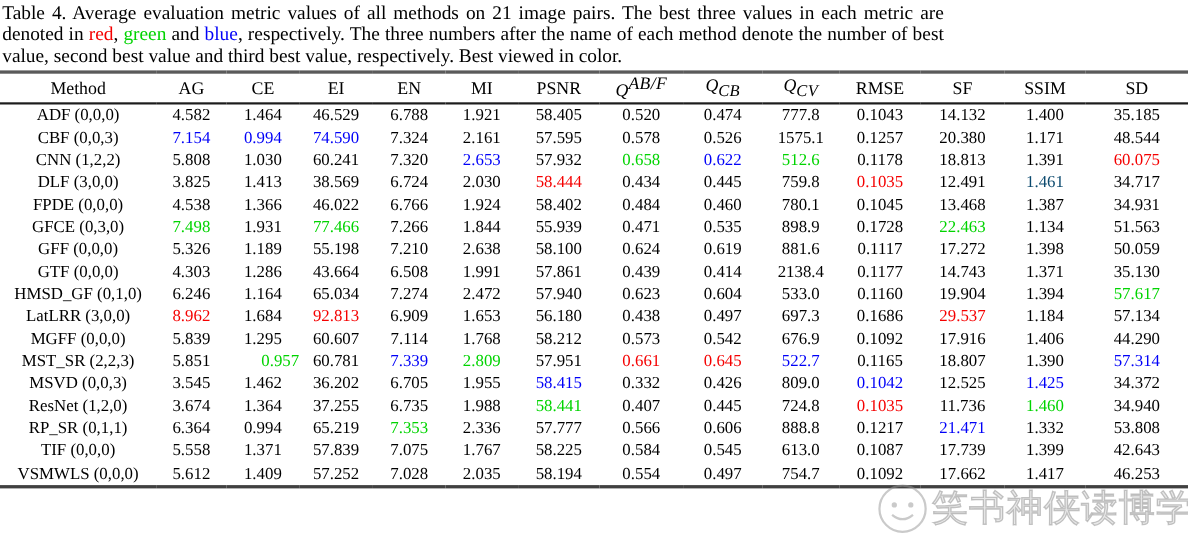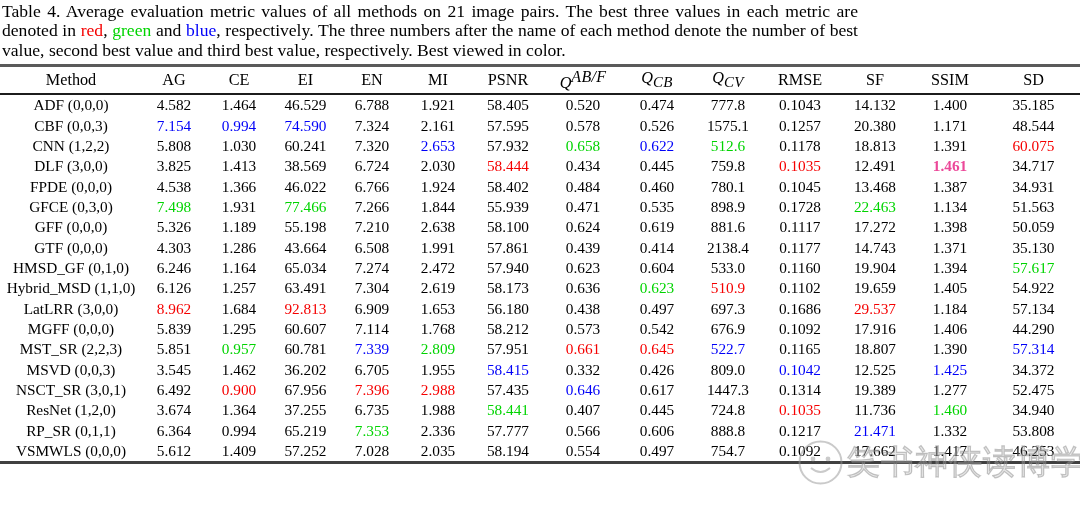--- a/index.html
+++ b/index.html
@@ -138,21 +138,21 @@
           <td>1.413</td>
           <td>38.569</td>
           <td>6.724</td>
           <td>2.030</td>
           <td style="color: rgb(245, 0, 0);">58.444</td>
           <td>0.434</td>
           <td>0.445</td>
           <td>759.8</td>
           <td style="color: rgb(245, 0, 0);">0.1035</td>
           <td>12.491</td>
-          <td style="color: #ec4899; font-weight: bold;">1.461</td>
+          <td style="color: #0c4a6e;">1.461</td>
           <td>34.717</td>
         </tr>
         <tr>
           <td>FPDE (0,0,0)</td>
           <td>4.538</td>
           <td>1.366</td>
           <td>46.022</td>
           <td>6.766</td>
           <td>1.924</td>
           <td>58.402</td>
@@ -222,36 +222,20 @@
           <td>57.940</td>
           <td>0.623</td>
           <td>0.604</td>
           <td>533.0</td>
           <td>0.1160</td>
           <td>19.904</td>
           <td>1.394</td>
           <td style="color: rgb(0, 212, 0);">57.617</td>
         </tr>
         <tr>
-          <td>Hybrid_MSD (1,1,0)</td>
-          <td>6.126</td>
-          <td>1.257</td>
-          <td>63.491</td>
-          <td>7.304</td>
-          <td>2.619</td>
-          <td>58.173</td>
-          <td>0.636</td>
-          <td style="color: rgb(0, 212, 0);">0.623</td>
-          <td style="color: rgb(245, 0, 0);">510.9</td>
-          <td>0.1102</td>
-          <td>19.659</td>
-          <td>1.405</td>
-          <td>54.922</td>
-        </tr>
-        <tr>
           <td>LatLRR (3,0,0)</td>
           <td style="color: rgb(245, 0, 0);">8.962</td>
           <td>1.684</td>
           <td style="color: rgb(245, 0, 0);">92.813</td>
           <td>6.909</td>
           <td>1.653</td>
           <td>56.180</td>
           <td>0.438</td>
           <td>0.497</td>
           <td>697.3</td>
@@ -272,21 +256,21 @@
           <td>0.542</td>
           <td>676.9</td>
           <td>0.1092</td>
           <td>17.916</td>
           <td>1.406</td>
           <td>44.290</td>
         </tr>
         <tr>
           <td>MST_SR (2,2,3)</td>
           <td>5.851</td>
-          <td style="color: rgb(0, 212, 0);">0.957</td>
+          <td style="color: rgb(0, 212, 0); text-align: right;">0.957</td>
           <td>60.781</td>
           <td style="color: rgb(0, 0, 248);">7.339</td>
           <td style="color: rgb(0, 212, 0);">2.809</td>
           <td>57.951</td>
           <td style="color: rgb(245, 0, 0);">0.661</td>
           <td style="color: rgb(245, 0, 0);">0.645</td>
           <td style="color: rgb(0, 0, 248);">522.7</td>
           <td>0.1165</td>
           <td>18.807</td>
           <td>1.390</td>
@@ -302,36 +286,20 @@
           <td style="color: rgb(0, 0, 248);">58.415</td>
           <td>0.332</td>
           <td>0.426</td>
           <td>809.0</td>
           <td style="color: rgb(0, 0, 248);">0.1042</td>
           <td>12.525</td>
           <td style="color: rgb(0, 0, 248);">1.425</td>
           <td>34.372</td>
         </tr>
         <tr>
-          <td>NSCT_SR (3,0,1)</td>
-          <td>6.492</td>
-          <td style="color: rgb(245, 0, 0);">0.900</td>
-          <td>67.956</td>
-          <td style="color: rgb(245, 0, 0);">7.396</td>
-          <td style="color: rgb(245, 0, 0);">2.988</td>
-          <td>57.435</td>
-          <td style="color: rgb(0, 0, 248);">0.646</td>
-          <td>0.617</td>
-          <td>1447.3</td>
-          <td>0.1314</td>
-          <td>19.389</td>
-          <td>1.277</td>
-          <td>52.475</td>
-        </tr>
-        <tr>
           <td>ResNet (1,2,0)</td>
           <td>3.674</td>
           <td>1.364</td>
           <td>37.255</td>
           <td>6.735</td>
           <td>1.988</td>
           <td style="color: rgb(0, 212, 0);">58.441</td>
           <td>0.407</td>
           <td>0.445</td>
           <td>724.8</td>
@@ -350,20 +318,36 @@
           <td>57.777</td>
           <td>0.566</td>
           <td>0.606</td>
           <td>888.8</td>
           <td>0.1217</td>
           <td style="color: rgb(0, 0, 248);">21.471</td>
           <td>1.332</td>
           <td>53.808</td>
         </tr>
         <tr>
+          <td>TIF (0,0,0)</td>
+          <td>5.558</td>
+          <td>1.371</td>
+          <td>57.839</td>
+          <td>7.075</td>
+          <td>1.767</td>
+          <td>58.225</td>
+          <td>0.584</td>
+          <td>0.545</td>
+          <td>613.0</td>
+          <td>0.1087</td>
+          <td>17.739</td>
+          <td>1.399</td>
+          <td>42.643</td>
+        </tr>
+        <tr>
           <td>VSMWLS (0,0,0)</td>
           <td>5.612</td>
           <td>1.409</td>
           <td>57.252</td>
           <td>7.028</td>
           <td>2.035</td>
           <td>58.194</td>
           <td>0.554</td>
           <td>0.497</td>
           <td>754.7</td>

